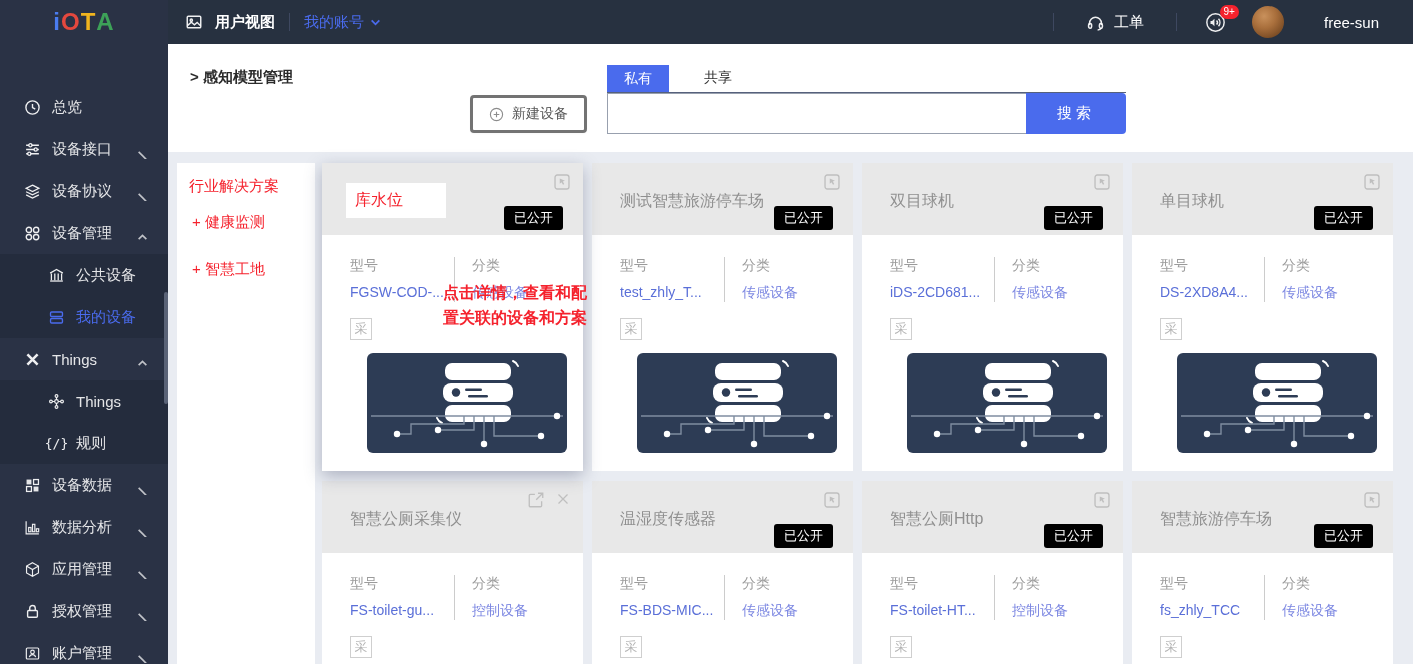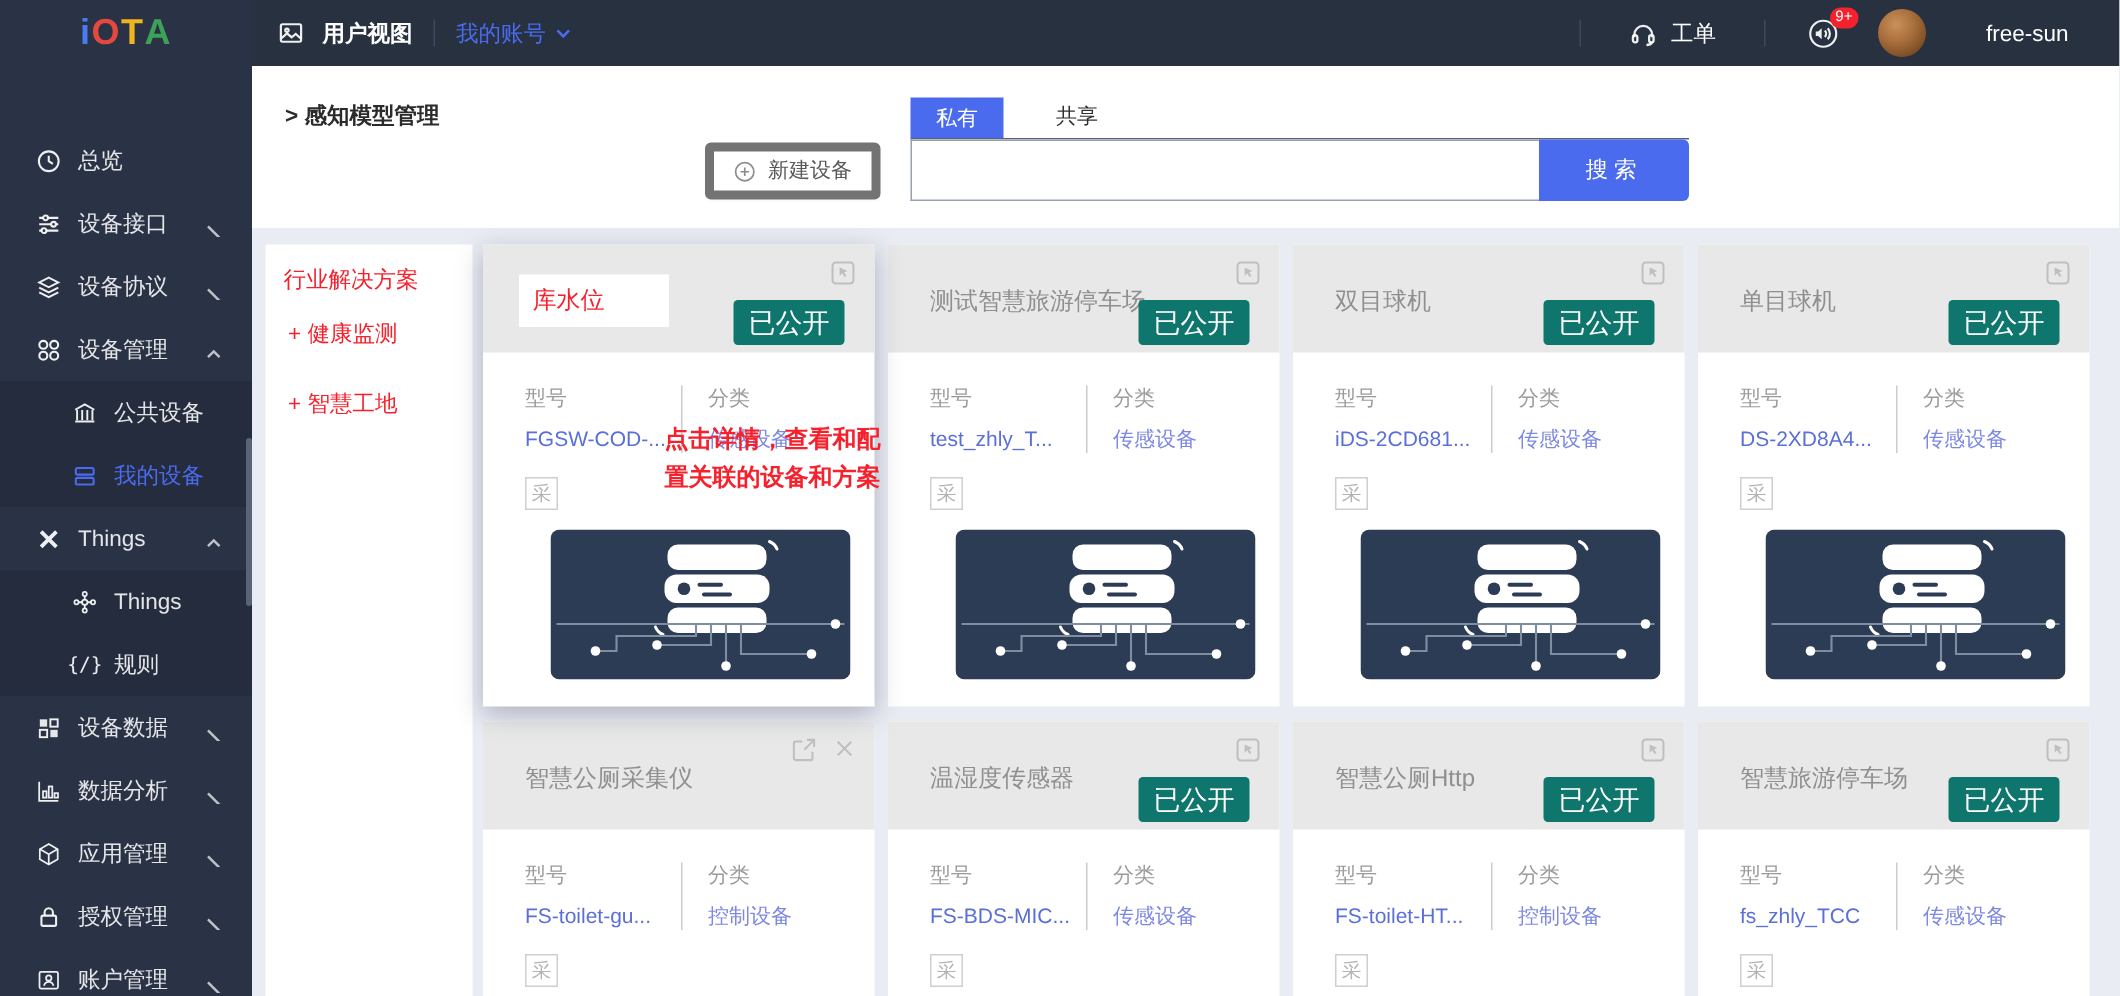--- a/index.html
+++ b/index.html
@@ -37,21 +37,21 @@
   .bell-wrap { position:relative; margin:0 4px; cursor:pointer; }
   .badge9 { position:absolute; top:-7px; right:-13px; background:#f5222d; color:#fff; font-size:10px; line-height:14px; padding:0 4px; border-radius:8px; }
   .avatar { width:32px; height:32px; border-radius:50%; margin:0 0 0 22px;
             background:radial-gradient(circle at 38% 32%, #c9915c 0%, #a96f3c 40%, #7d4e26 75%, #5d3a1c 100%); cursor:pointer; }
   .tb-user { font-size:15px; margin:0 34px 0 40px; }
 
   
   .main { flex:1; position:relative; background:#e9ecf2; overflow:hidden; }
   .band { position:relative; height:108px; background:#fff; }
   .crumb { position:absolute; left:22px; top:24px; font-size:15px; font-weight:bold; color:#2b2b2b; }
-  .new-btn { position:absolute; left:302px; top:51px; width:117px; height:38px; background:#fff; border:6px solid #737373; border-radius:4px;
+  .new-btn { position:absolute; left:302px; top:51px; width:117px; height:38px; background:#fff; border:3px solid #737373; border-radius:4px;
              display:flex; align-items:center; justify-content:center; gap:8px; color:#595959; font-size:14px; cursor:pointer; box-shadow:0 1px 2px rgba(0,0,0,.03); }
   .new-btn svg { stroke:#8c8c8c; }
   .search-blk { position:absolute; left:439px; top:22px; width:519px; }
   .tabs { display:flex; align-items:flex-end; border-bottom:1px solid #56617c; height:27px; }
   .tab { font-size:14px; cursor:pointer; }
   .tab.on { background:#4a6bed; color:#fff; padding:4px 17px; height:27px; display:flex; align-items:center;text-align:center; }
   .tab.off { color:#2f2f2f; margin-left:35px; padding-bottom:5px; }
   .search-row { display:flex; height:41px; }
   .search-input { flex:1; border:1px solid #98a0ae; border-right:none; background:#fff; padding:0 10px; font-size:14px; outline:none; }
   .search-btn { width:100px; background:#4a6bed; color:#fff; border:none; font-size:15px; letter-spacing:4px; border-radius:0 4px 4px 0; cursor:pointer; }
@@ -63,21 +63,21 @@
   .fpanel .fi { color:#f5222d; font-size:15px; margin-top:17px; padding-left:3px; cursor:pointer; }
   .fpanel .fi + .fi { margin-top:28px; }
   .cards { flex:1; display:grid; grid-template-columns:repeat(4,261px); column-gap:9px; row-gap:10px; grid-auto-rows:308px; }
 
   .card { background:#fff; position:relative; overflow:visible; cursor:pointer; }
   .card.lift { box-shadow:0 5px 16px rgba(60,70,100,.35); z-index:5; }
   .chead { position:relative; height:72px; background:#e8e8e8; padding:28px 0 0 28px; }
   .ctitle { font-size:16px; color:#8f8f8f; white-space:nowrap; }
   .cicons { position:absolute; top:10px; right:12px; display:flex; gap:10px; }
   .cicons svg { stroke:#bfbfbf; }
-  .cbadge { position:absolute; right:20px; bottom:5px; background:#0f766e; color:#fff; font-size:18px; padding:3px 10px; border-radius:3px; }
+  .cbadge { position:absolute; right:20px; bottom:5px; background:#000000; color:#fff; font-size:13px; padding:3px 10px; border-radius:3px; }
   .cbody { padding:22px 0 0 28px; position:relative; }
   .inforow { display:flex; }
   .inf { width:104px; }
   .inf.second { border-left:1px solid #ccc; padding-left:17px; width:auto; }
   .ilabel { color:#9b9b9b; font-size:14px; }
   .ival { margin-top:9px; font-size:14px; white-space:nowrap; }
   .ival.model { color:#5a6fd8; }
   .ival.cat { color:#7d88e2; }
   .collect { margin-top:16px; width:22px; height:22px; border:1px solid #cfcfcf; color:#b3b3b3; font-size:13px;
              display:flex; align-items:center; justify-content:center; }

